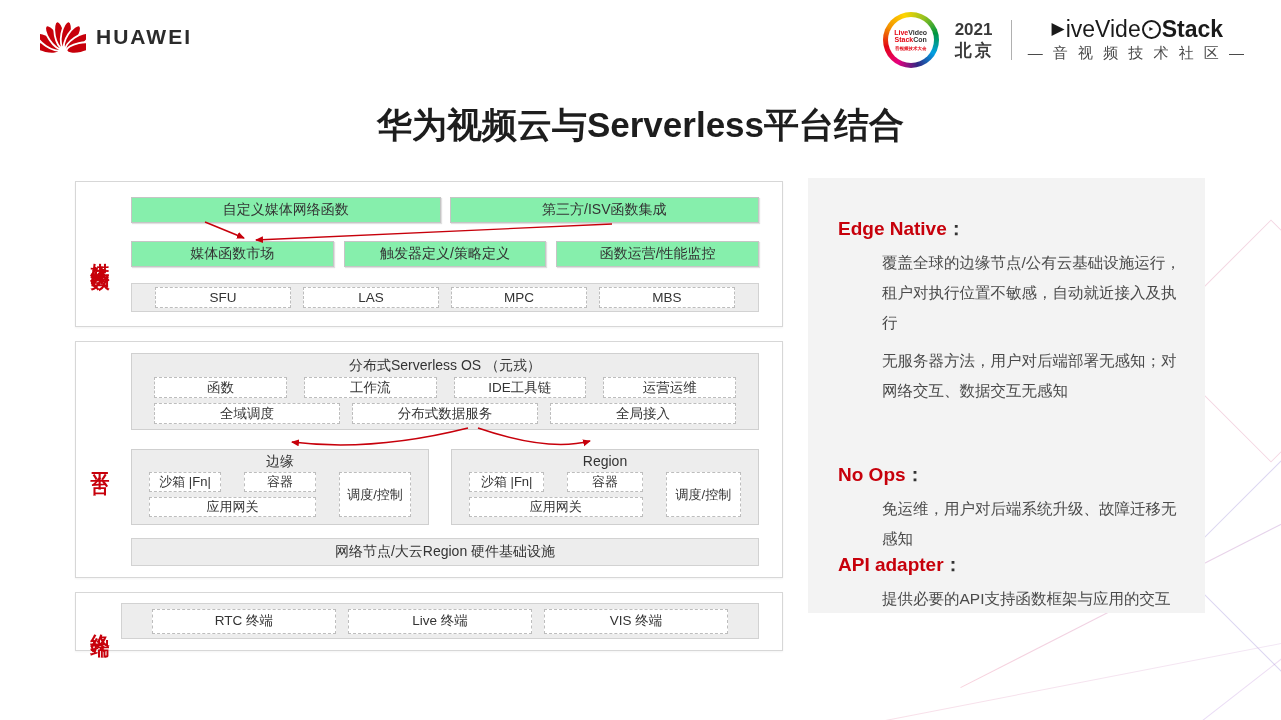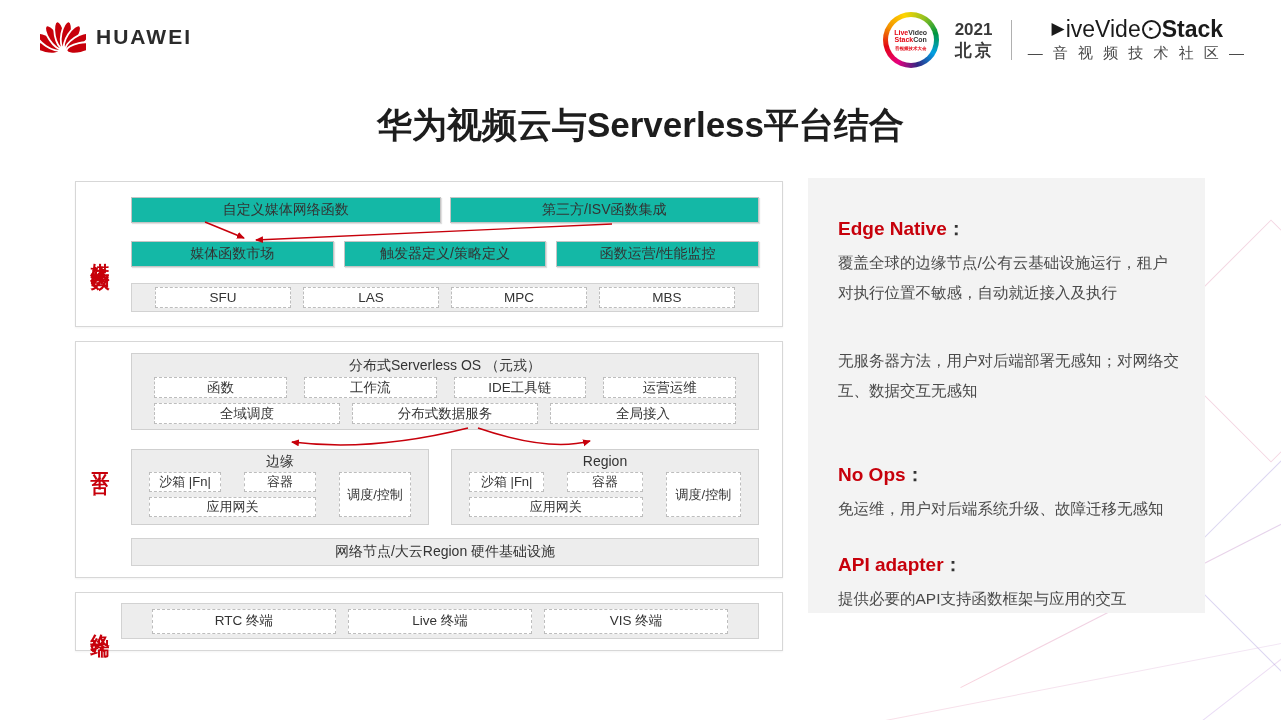--- a/index.html
+++ b/index.html
@@ -50,21 +50,21 @@
 
   
   .sec{position:absolute;left:75px;width:706px;background:#fff;border:1px solid #d7d7d7;
        box-shadow:0 1px 2px rgba(0,0,0,.05);}
   .sec-media{top:181px;height:144px;}
   .sec-platform{top:341px;height:235px;}
   .sec-terminal{top:592px;height:57px;}
   .v-label{position:absolute;left:13px;top:50%;transform:translateY(-50%);
     writing-mode:vertical-rl;text-orientation:upright;color:#c7000b;font-weight:700;
     font-size:19px;letter-spacing:3px;line-height:22px;}
-  .gbox{background:#14b8a6;border:1px solid #c5c5c5;box-shadow:1px 1px 1px rgba(0,0,0,.12);
+  .gbox{background:#86efac;border:1px solid #c5c5c5;box-shadow:1px 1px 1px rgba(0,0,0,.12);
     display:flex;align-items:center;justify-content:center;font-size:14px;color:#333;box-sizing:border-box;}
   .dbox{background:#fff;border:1px dashed #bdbdbd;display:flex;align-items:center;
     justify-content:center;font-size:13.5px;color:#333;box-sizing:border-box;}
   .band{position:absolute;background:#ededed;border:1px solid #d2d2d2;box-sizing:border-box;}
 
   .media-row1{position:absolute;left:55px;top:15px;width:628px;display:flex;gap:9px;}
   .media-row1 .gbox{flex:1;height:26px;}
   .media-row2{position:absolute;left:55px;top:59px;width:628px;display:flex;gap:10px;}
   .media-row2 .gbox{flex:1;height:26px;}
   .media-band{left:55px;top:101px;width:628px;height:29px;display:flex;align-items:center;
@@ -96,21 +96,21 @@
   .term-band .dbox{flex:1;height:25px;}
 
   
   .arrows{position:absolute;left:0;top:0;width:1281px;height:720px;pointer-events:none;z-index:4;}
 
   
   .panel{position:absolute;left:808px;top:178px;width:397px;height:435px;background:#f3f3f3;z-index:2;}
   .p-group{position:absolute;left:30px;width:345px;}
   .p-head{font-size:19px;font-weight:800;color:#c7000b;}
   .p-colon{color:#333;font-weight:700;}
-  .p-body{font-size:15.5px;color:#4a4a4a;line-height:30px;margin-top:6px;}
+  .p-body{font-size:15.5px;color:#4a4a4a;line-height:30px;margin-top:6px;margin-left:44px;}
   .pg1{top:38px;} .pg2{top:162px;} .pg3{top:284px;} .pg4{top:374px;}
 </style>
 </head>
 <body>
 
 <div class="slide">
 
   <div class="decor decor-diamond1"></div>
   <div class="decor decor-diamond2"></div>
   <div class="decor decor-line decor-lineA"></div>

